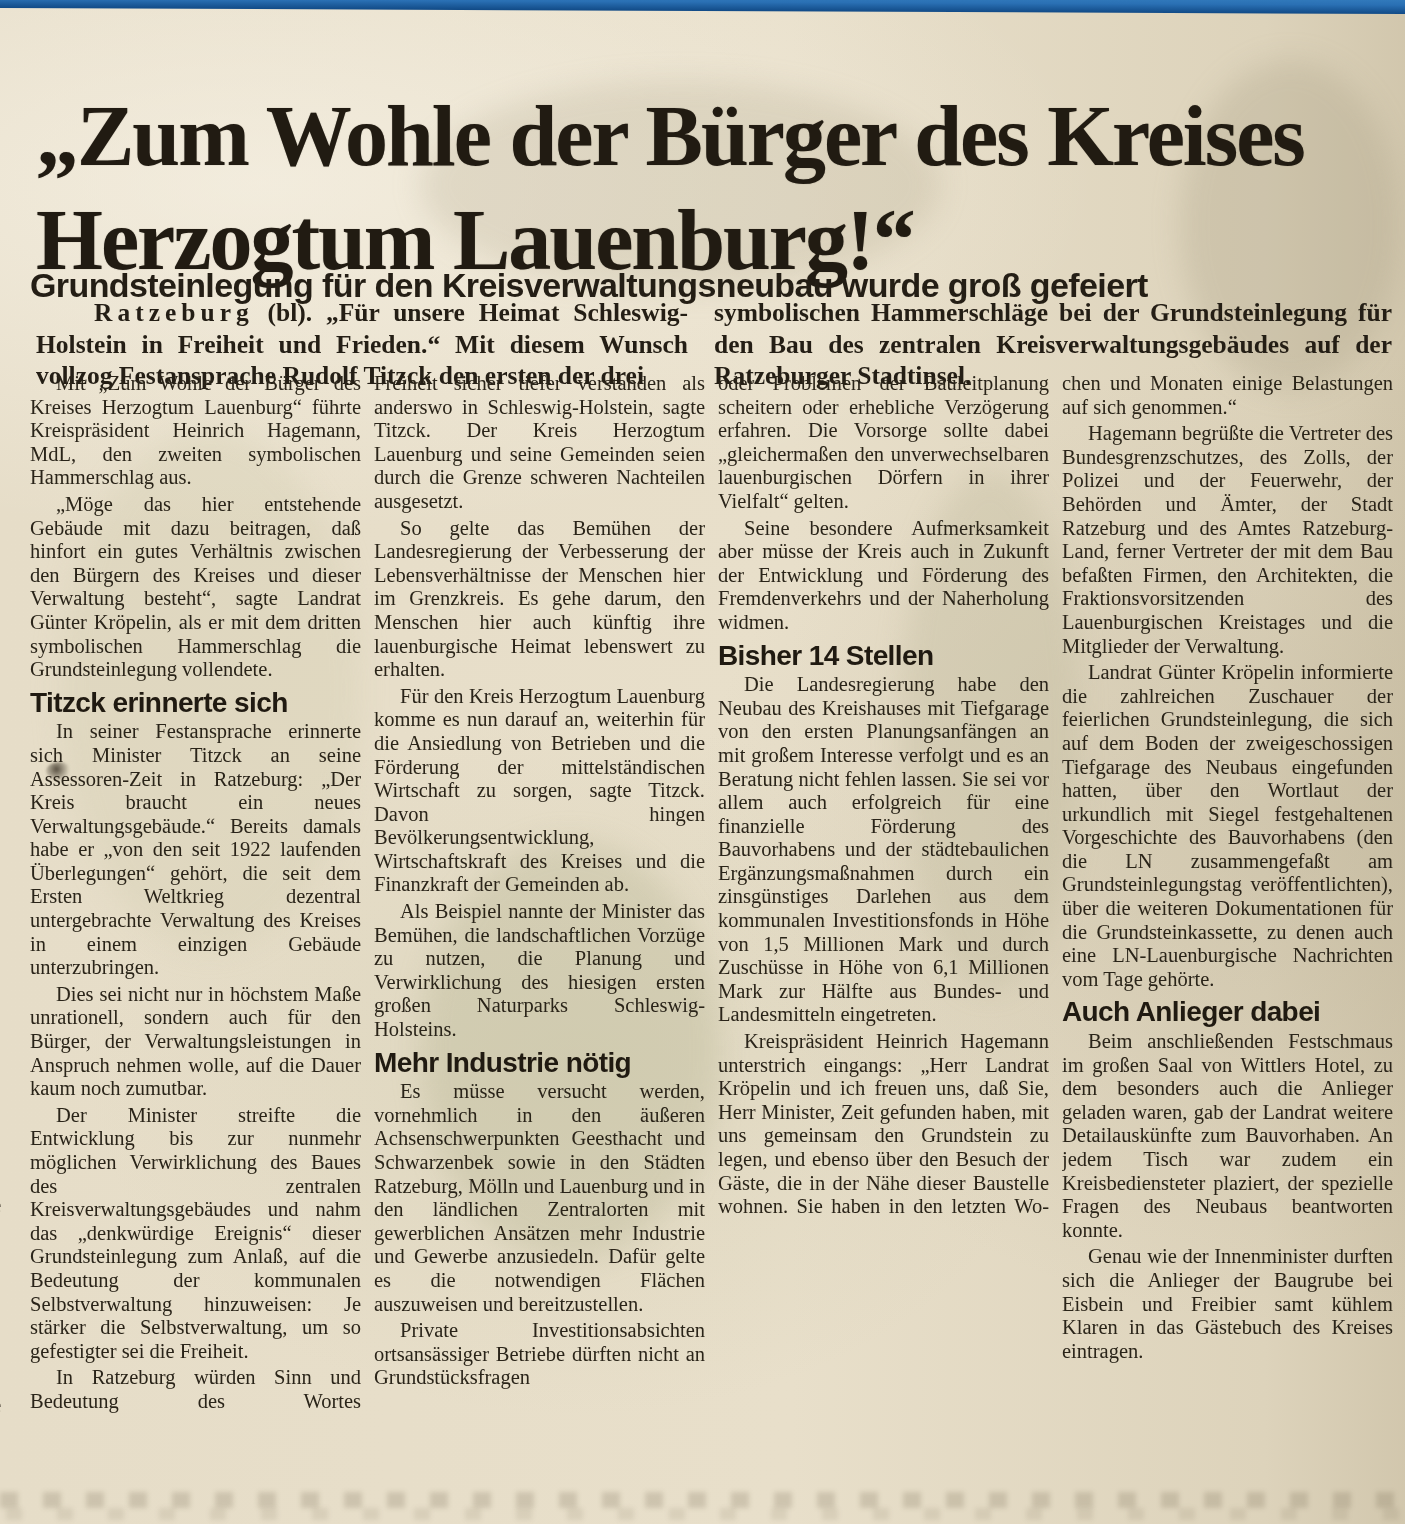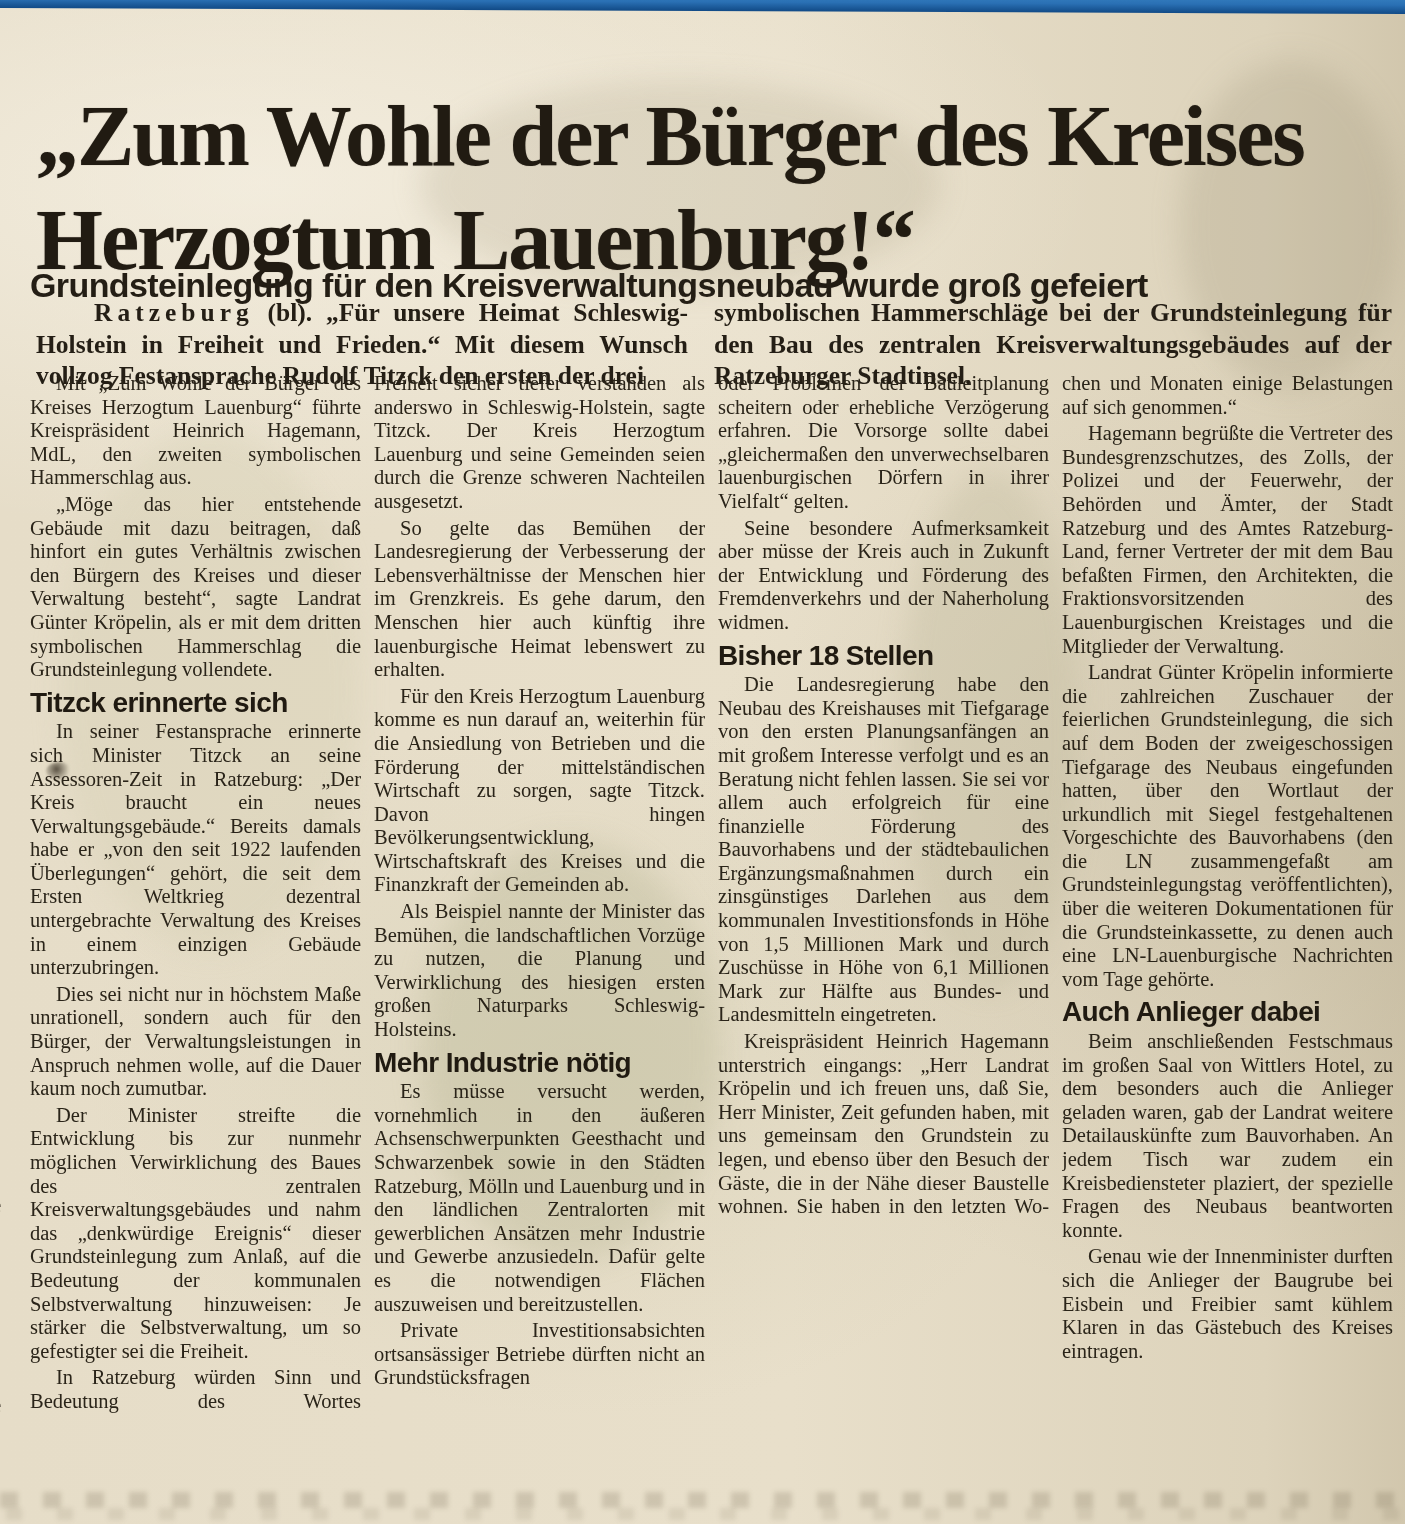--- a/index.html
+++ b/index.html
@@ -122,21 +122,21 @@
         <p class="bp">So gelte das Bemühen der Landesregierung der Verbesserung der Lebensverhältnisse der Menschen hier im Grenzkreis. Es gehe darum, den Menschen hier auch künftig ihre lauenburgische Heimat lebenswert zu erhalten.</p>
         <p class="bp">Für den Kreis Herzogtum Lauenburg komme es nun darauf an, weiterhin für die Ansiedlung von Betrieben und die Förderung der mittelständischen Wirtschaft zu sorgen, sagte Titzck. Davon hingen Bevölkerungsentwicklung, Wirtschaftskraft des Kreises und die Finanzkraft der Gemeinden ab.</p>
         <p class="bp">Als Beispiel nannte der Minister das Bemühen, die landschaftlichen Vorzüge zu nutzen, die Planung und Verwirklichung des hiesigen ersten großen Naturparks Schleswig-Holsteins.</p>
         <h3 class="colhead">Mehr Industrie nötig</h3>
         <p class="bp">Es müsse versucht werden, vornehmlich in den äußeren Achsenschwerpunkten Geesthacht und Schwarzenbek sowie in den Städten Ratzeburg, Mölln und Lauenburg und in den ländlichen Zentralorten mit gewerblichen Ansätzen mehr Industrie und Gewerbe anzusiedeln. Dafür gelte es die notwendigen Flächen auszuweisen und bereitzustellen.</p>
         <p class="bp open">Private Investitionsabsichten ortsansässiger Betriebe dürften nicht an Grundstücksfragen</p>
       </div>
       <div class="col">
         <p class="bp cont">oder Problemen der Bauleitplanung scheitern oder erhebliche Verzögerung erfahren. Die Vorsorge sollte dabei „gleichermaßen den unverwechselbaren lauenburgischen Dörfern in ihrer Vielfalt“ gelten.</p>
         <p class="bp">Seine besondere Aufmerksamkeit aber müsse der Kreis auch in Zukunft der Entwicklung und Förderung des Fremdenverkehrs und der Naherholung widmen.</p>
-        <h3 class="colhead">Bisher 18 Stellen</h3>
+        <h3 class="colhead">Bisher 14 Stellen</h3>
         <p class="bp">Die Landesregierung habe den Neubau des Kreishauses mit Tiefgarage von den ersten Planungsanfängen an mit großem Interesse verfolgt und es an Beratung nicht fehlen lassen. Sie sei vor allem auch erfolgreich für eine finanzielle Förderung des Bauvorhabens und der städtebaulichen Ergänzungsmaßnahmen durch ein zinsgünstiges Darlehen aus dem kommunalen Investitionsfonds in Höhe von 1,5 Millionen Mark und durch Zuschüsse in Höhe von 6,1 Millionen Mark zur Hälfte aus Bundes- und Landesmitteln eingetreten.</p>
         <p class="bp open">Kreispräsident Heinrich Hagemann unterstrich eingangs: „Herr Landrat Kröpelin und ich freuen uns, daß Sie, Herr Minister, Zeit gefunden haben, mit uns gemeinsam den Grundstein zu legen, und ebenso über den Besuch der Gäste, die in der Nähe dieser Baustelle wohnen. Sie haben in den letzten Wo-</p>
       </div>
       <div class="col">
         <p class="bp cont">chen und Monaten einige Belastungen auf sich genommen.“</p>
         <p class="bp">Hagemann begrüßte die Vertreter des Bundesgrenzschutzes, des Zolls, der Polizei und der Feuerwehr, der Behörden und Ämter, der Stadt Ratzeburg und des Amtes Ratzeburg-Land, ferner Vertreter der mit dem Bau befaßten Firmen, den Architekten, die Fraktionsvorsitzenden des Lauenburgischen Kreistages und die Mitglieder der Verwaltung.</p>
         <p class="bp">Landrat Günter Kröpelin informierte die zahlreichen Zuschauer der feierlichen Grundsteinlegung, die sich auf dem Boden der zweigeschossigen Tiefgarage des Neubaus eingefunden hatten, über den Wortlaut der urkundlich mit Siegel festgehaltenen Vorgeschichte des Bauvorhabens (den die LN zusammengefaßt am Grundsteinlegungstag veröffentlichten), über die weiteren Dokumentationen für die Grundsteinkassette, zu denen auch eine LN-Lauenburgische Nachrichten vom Tage gehörte.</p>
         <h3 class="colhead">Auch Anlieger dabei</h3>
         <p class="bp">Beim anschließenden Festschmaus im großen Saal von Wittlers Hotel, zu dem besonders auch die Anlieger geladen waren, gab der Landrat weitere Detailauskünfte zum Bauvorhaben. An jedem Tisch war zudem ein Kreisbediensteter plaziert, der spezielle Fragen des Neubaus beantworten konnte.</p>
         <p class="bp">Genau wie der Innenminister durften sich die Anlieger der Baugrube bei Eisbein und Freibier samt kühlem Klaren in das Gästebuch des Kreises eintragen.</p>

